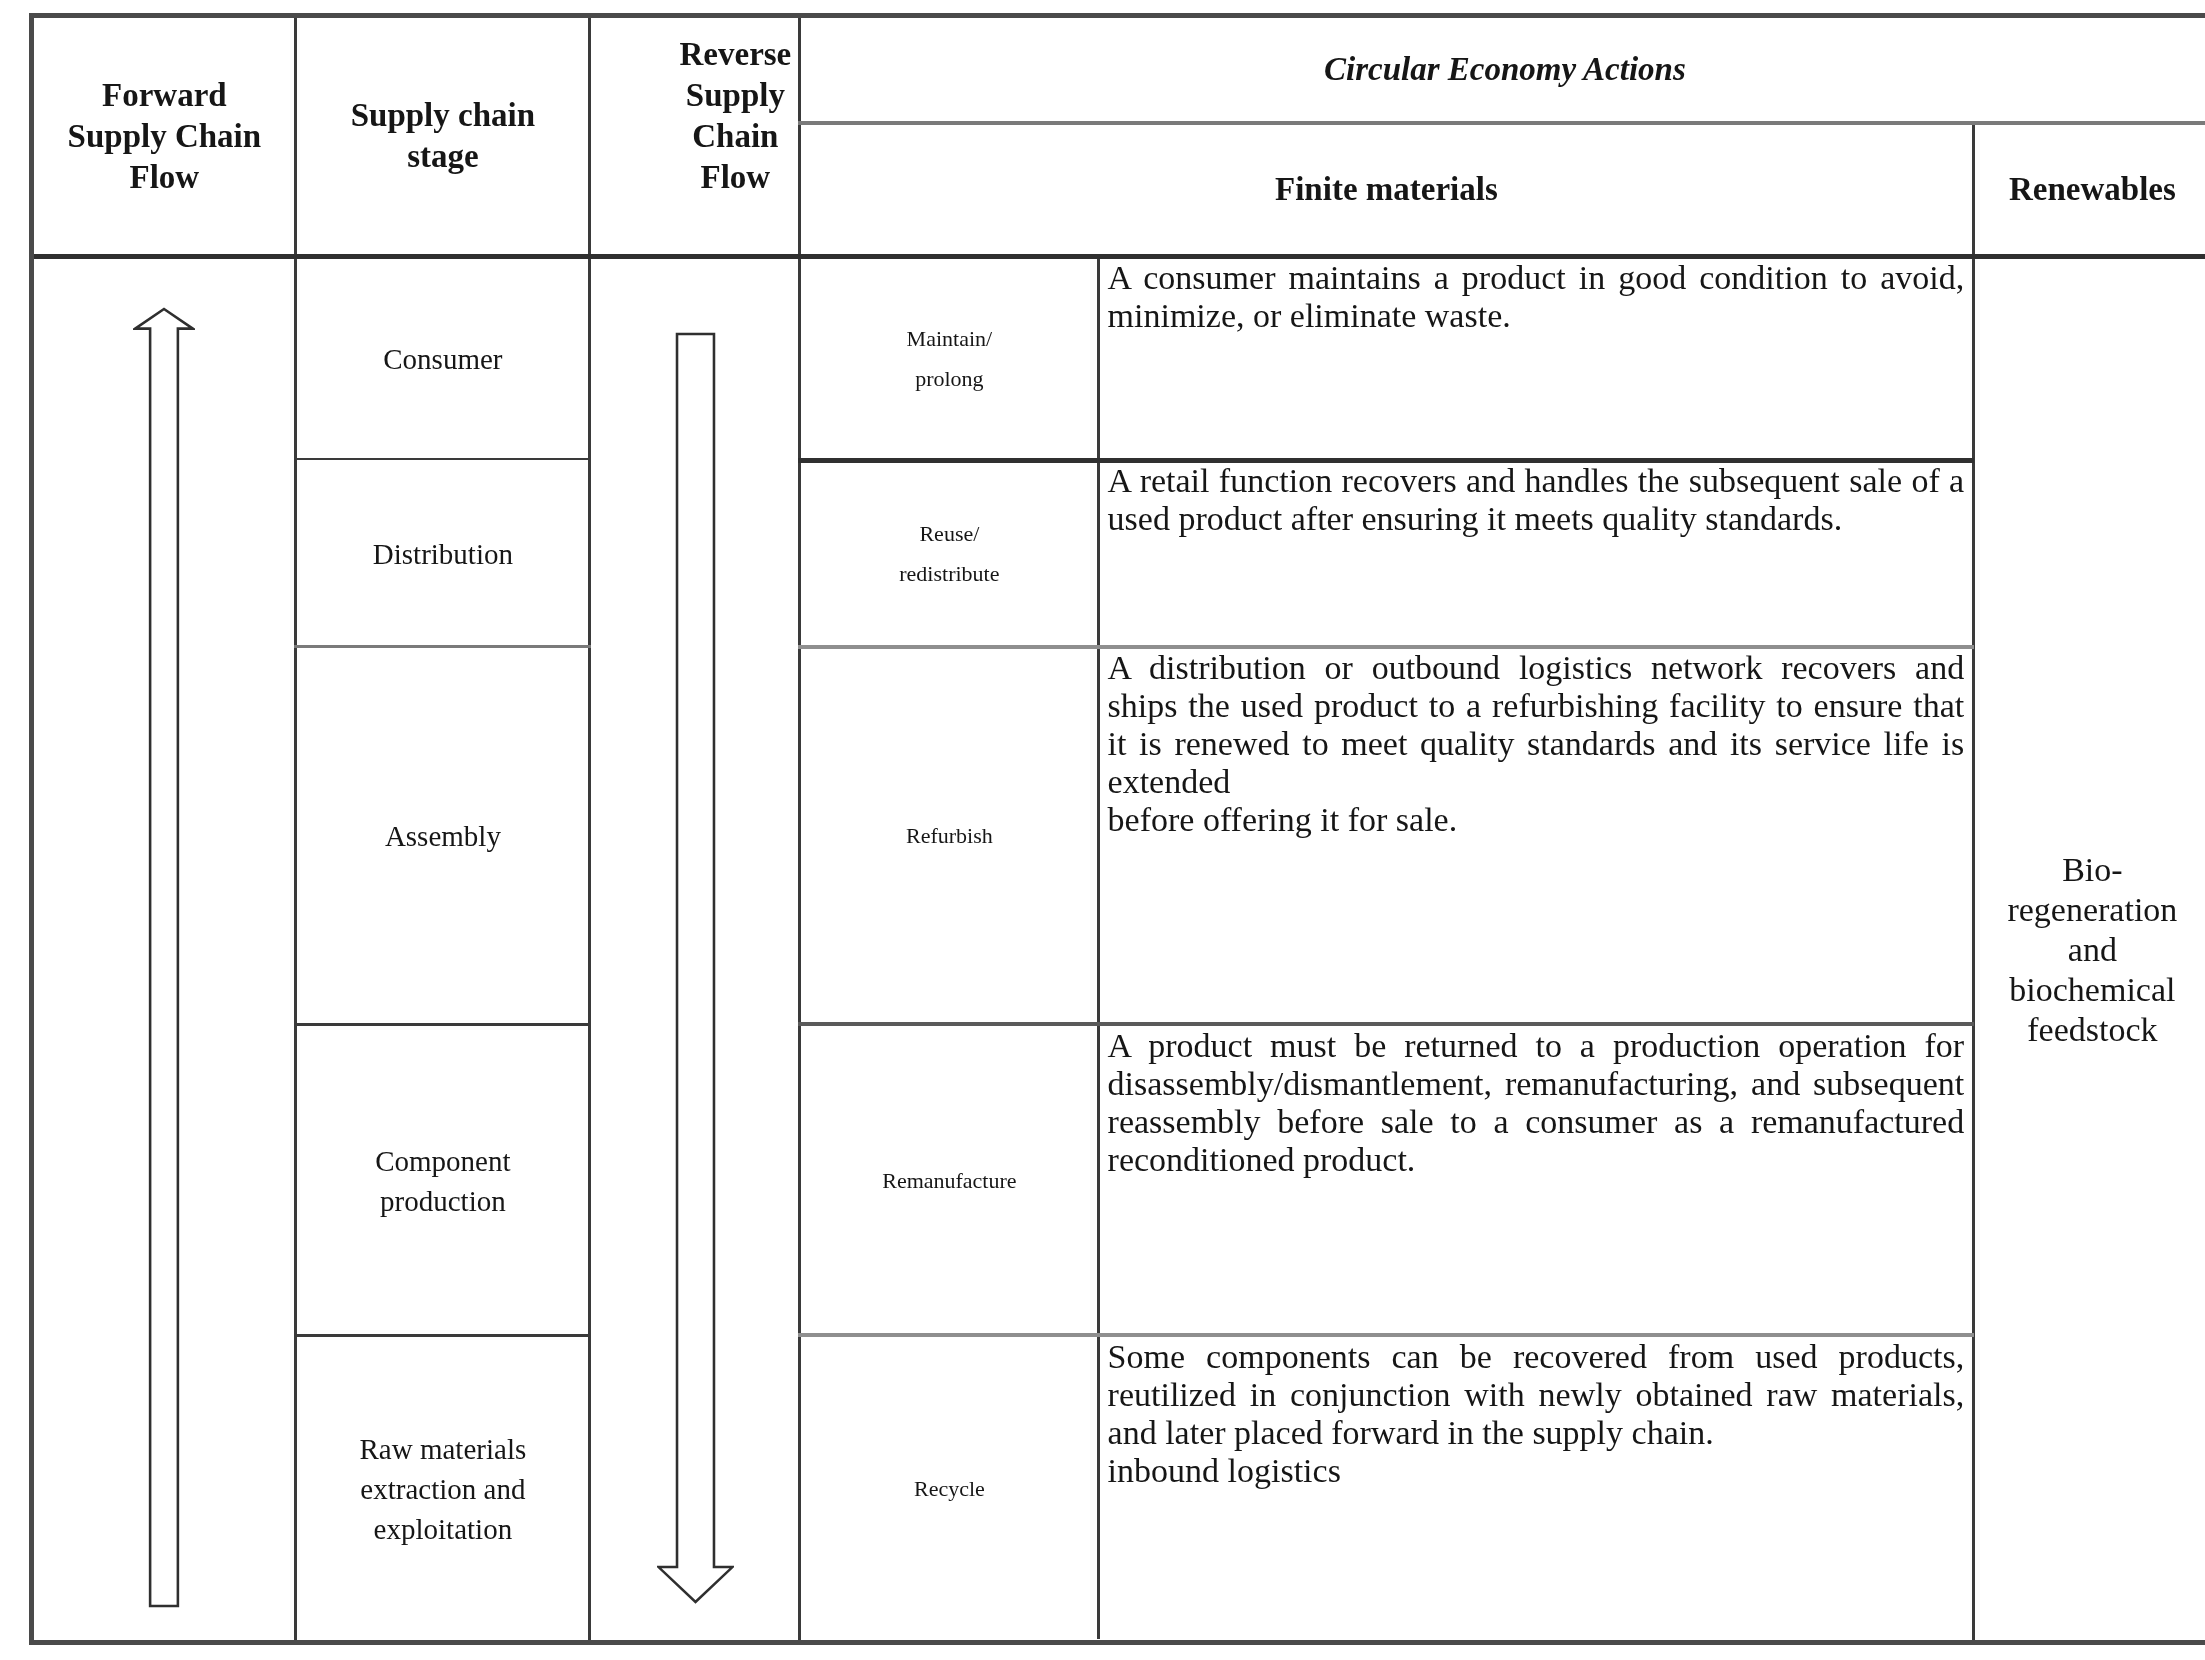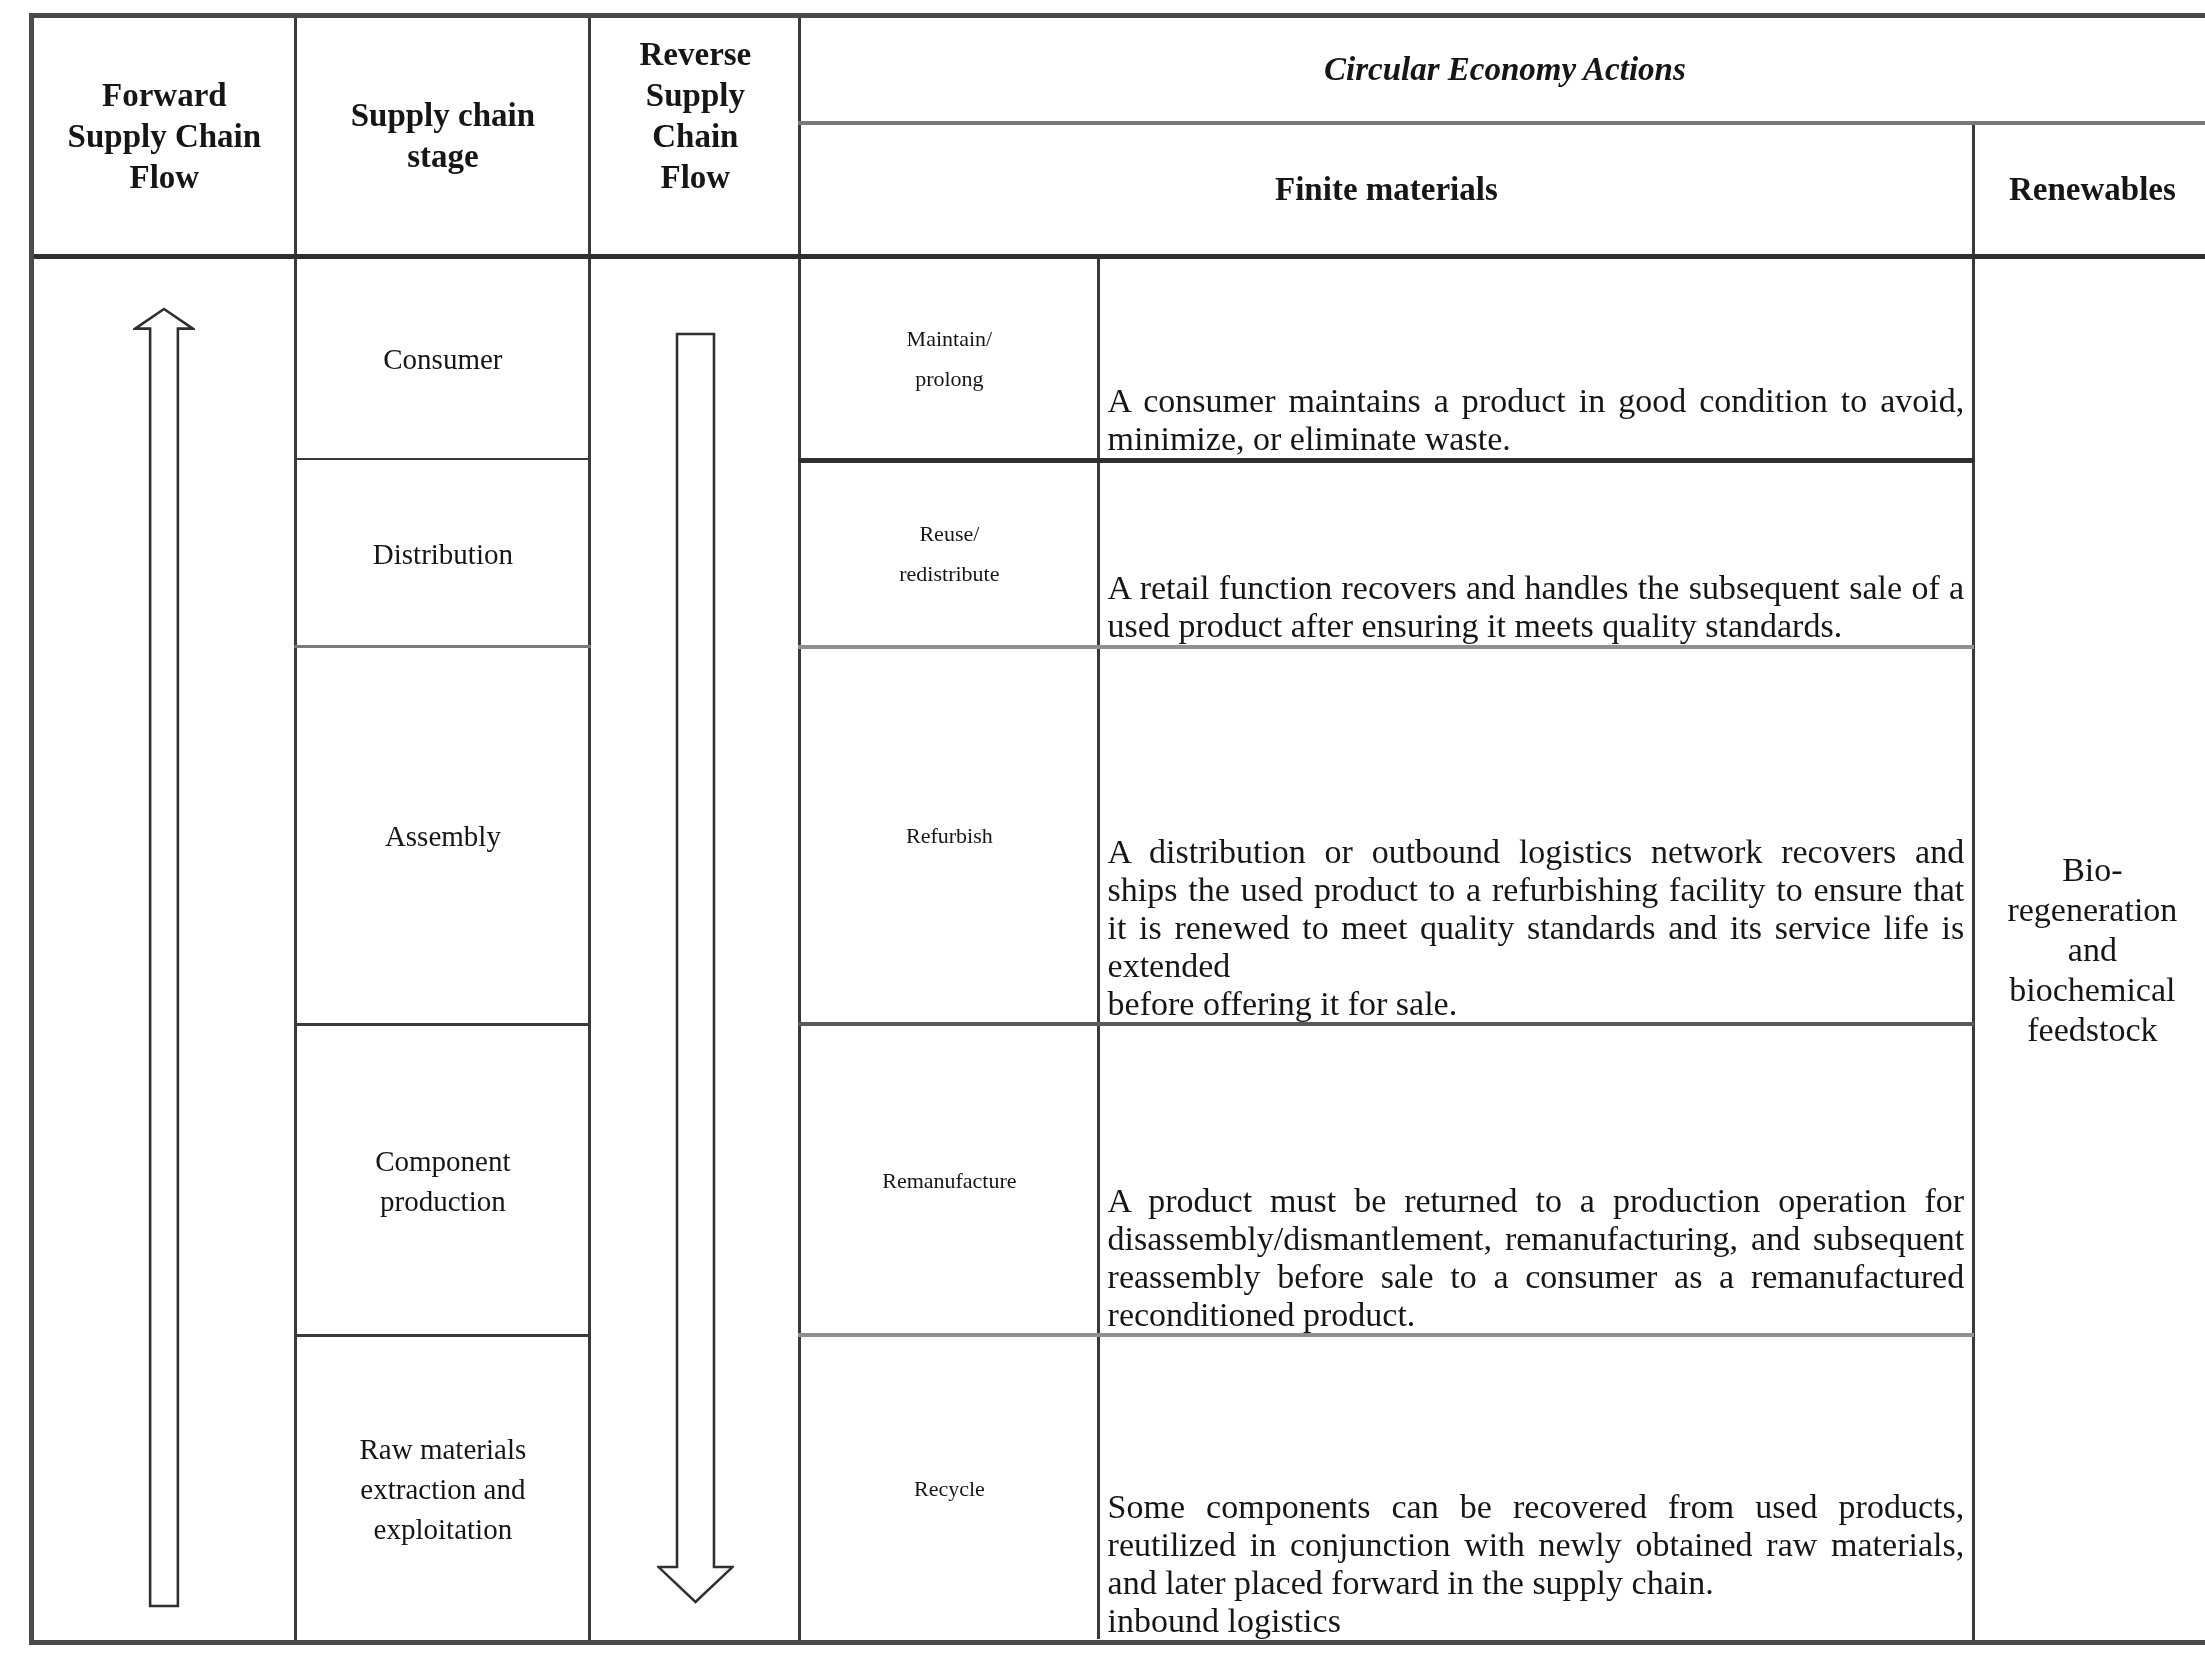--- a/index.html
+++ b/index.html
@@ -45,21 +45,21 @@
   }
   .action {
     font-size: 22px;
     line-height: 40px;
   }
   .desc {
     font-size: 34px;
     line-height: 38px;
     text-align: justify;
     text-justify: inter-word;
-    align-items: flex-end;
+    align-items: flex-start;
     justify-content: flex-start;
     padding: 0 8.2px 0 7.2px;
     box-sizing: border-box;
     white-space: pre-line;
   }
   .desc > div { width: 100%; }
   .renew-body {
     font-size: 34px;
     line-height: 40px;
   }
@@ -98,21 +98,21 @@
     <div class="hline" style="left:764px; top:440px; width:1176px; height:4.6px; background:#303030;"></div>
     <div class="hline" style="left:764px; top:627px; width:1176px; height:4.1px; background:#8f8f8f;"></div>
     <div class="hline" style="left:764px; top:1004px; width:1176px; height:4.1px; background:#5a5a5a;"></div>
     <div class="hline" style="left:764px; top:1315px; width:1176px; height:4.1px; background:#8f8f8f;"></div>
 
     <div class="cell hdr pre" style="left:0; top:0; width:260px; height:236px;">Forward
 Supply Chain
 Flow</div>
     <div class="cell hdr pre" style="left:263px; top:0; width:291px; height:236px;">Supply chain
 stage</div>
-    <div class="cell hdr pre" style="left:557px; top:0; width:208px; height:196px;">Reverse
+    <div class="cell hdr pre" style="left:557px; top:0; width:208px; height:196px;padding-left:40px;">Reverse
 Supply
 Chain
 Flow</div>
     <div class="cell hdr" style="left:767px; top:0; width:1407px; height:103px;font-style:italic;">Circular Economy Actions</div>
     <div class="cell hdr" style="left:767px; top:106px; width:1170px; height:130px;">Finite materials</div>
     <div class="cell hdr" style="left:1941px; top:106px; width:234px; height:130px;">Renewables</div>
 
     <div class="arrow-cell" style="left:0; top:241px; width:260px; height:1381px; padding-top:48px; box-sizing:border-box;">
       <svg width="62" height="1301" viewBox="0 0 120 2530">
         <polygon points="60,4 116,42 87,42 87,2526 33,2526 33,42 4,42" fill="#ffffff" stroke="#2f2f2f" stroke-width="5" stroke-linejoin="miter"></polygon>

